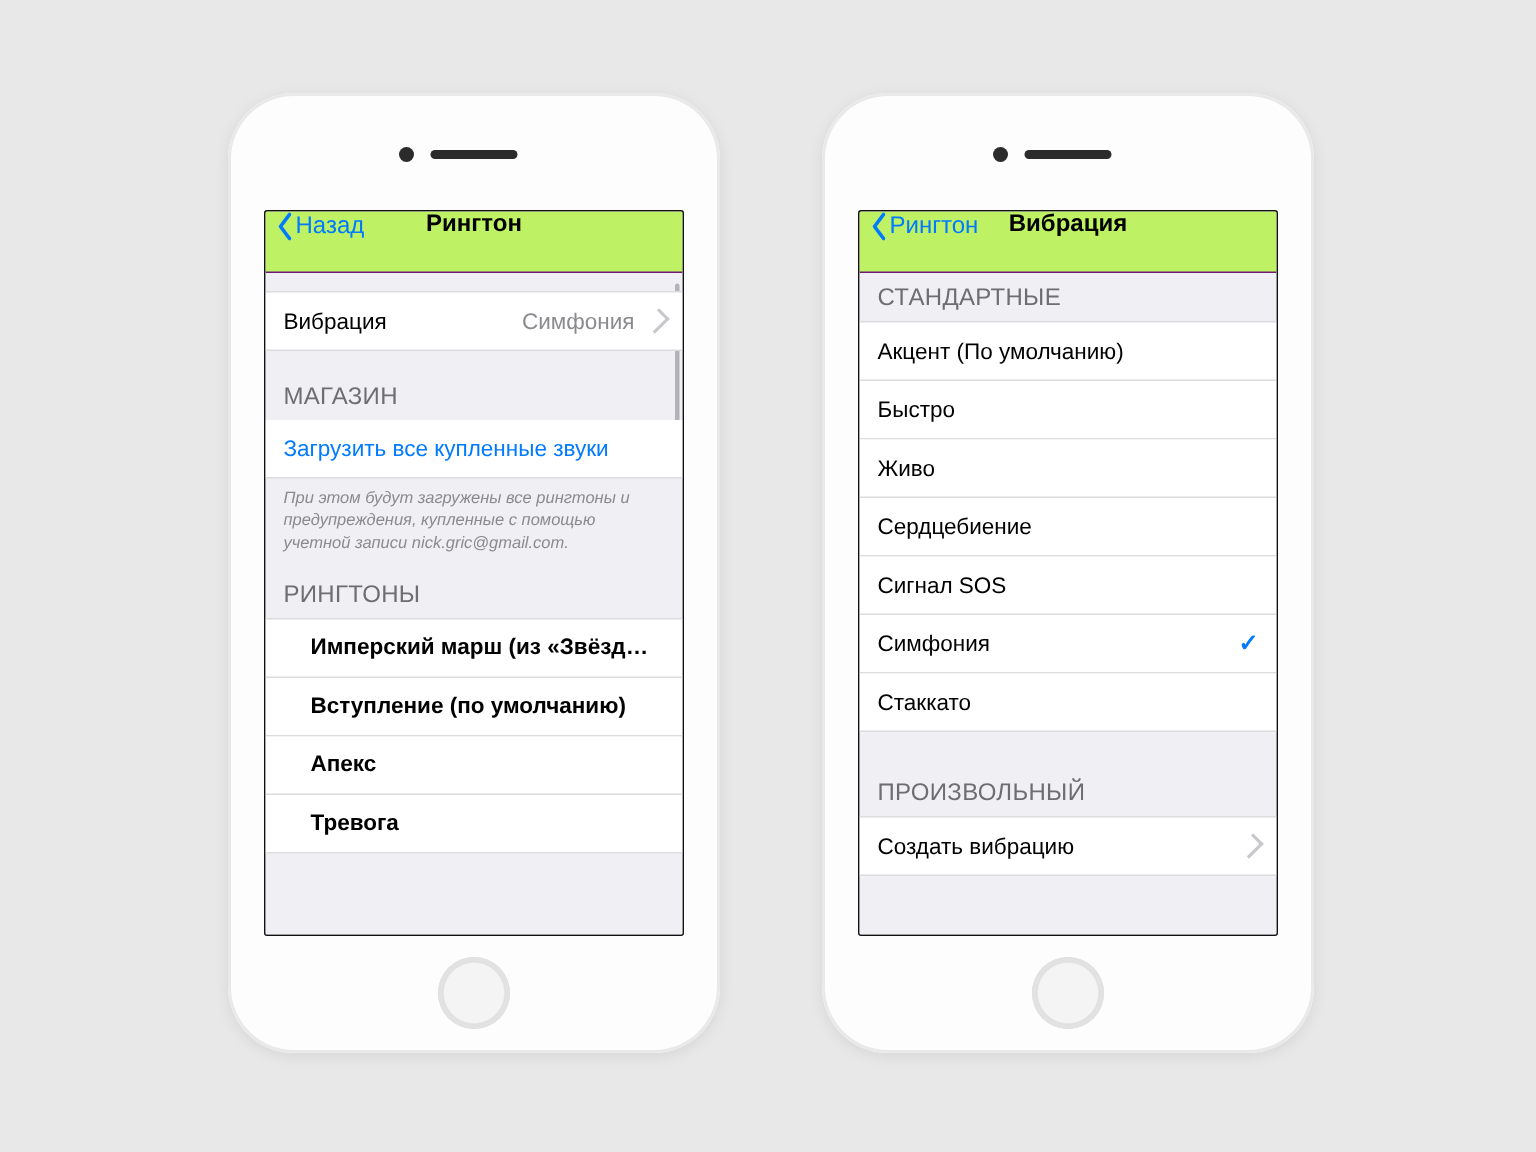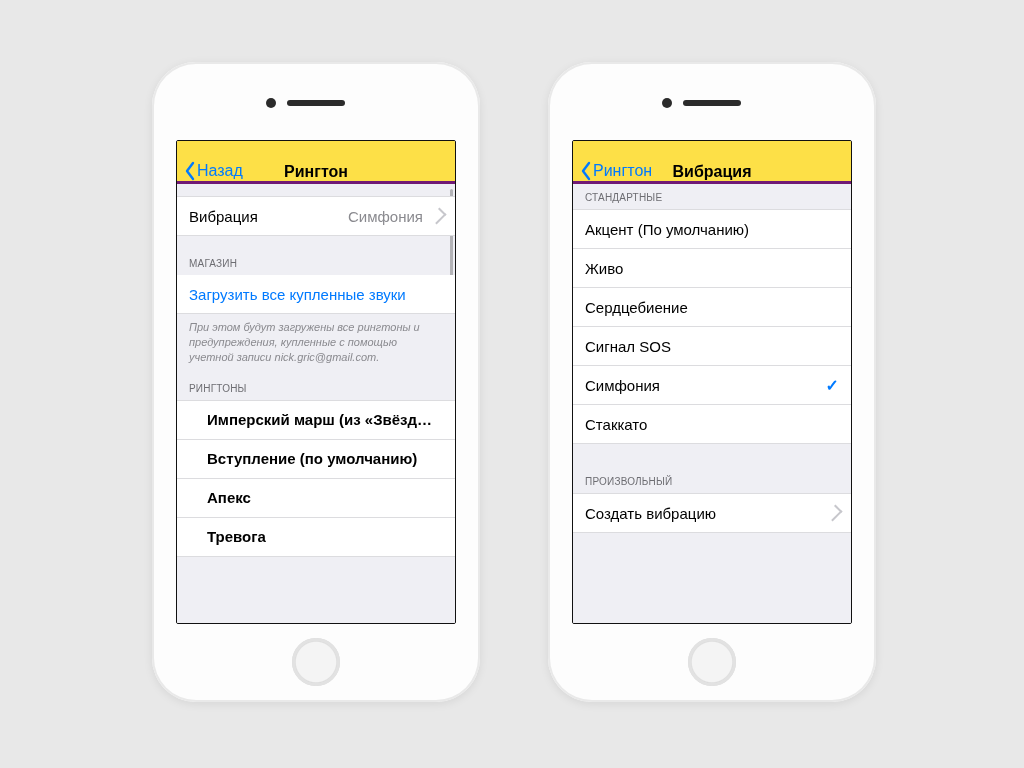--- a/index.html
+++ b/index.html
@@ -68,25 +68,25 @@
     border: 1px solid #111;
     border-radius: 2px;
     overflow: hidden;
     display: flex;
     flex-direction: column;
   }
 
   
   .navbar {
     height: 40px;
-    background: #fde047;
-    border-bottom: 3px solid #701a75;
+    background: #bef264;
+    border-bottom: 1px solid #701a75;
     position: relative;
     display: flex;
-    align-items: flex-end;
+    align-items: flex-start;
     flex-shrink: 0;
   }
   .nav-back {
     display: flex;
     align-items: center;
     color: #007aff;
     font-size: 16px;
     padding-left: 6px;
     cursor: pointer;
   }
@@ -101,21 +101,21 @@
     pointer-events: none;
   }
 
   .content {
     flex: 1;
     overflow: hidden;
     background: #efeff4;
   }
 
   .sec-header {
-    font-size: 10px;
+    font-size: 16px;
     color: #6d6d72;
     letter-spacing: 0.2px;
     text-transform: uppercase;
     padding: 14px 12px 6px;
   }
   .sec-footer {
     font-size: 11px;
     color: #8a8a8f;
     padding: 6px 12px 4px;
     line-height: 1.35;
@@ -242,20 +242,23 @@
         <div class="nav-title">Вибрация</div>
       </div>
 
       <div class="content">
         <div class="sec-header" style="padding-top:8px">СТАНДАРТНЫЕ</div>
 
         <div class="cell first">
           <span>Акцент (По умолчанию)</span>
         </div>
         <div class="cell">
+          <span>Быстро</span>
+        </div>
+        <div class="cell">
           <span>Живо</span>
         </div>
         <div class="cell">
           <span>Сердцебиение</span>
         </div>
         <div class="cell">
           <span>Сигнал SOS</span>
         </div>
         <div class="cell">
           <span>Симфония</span>

